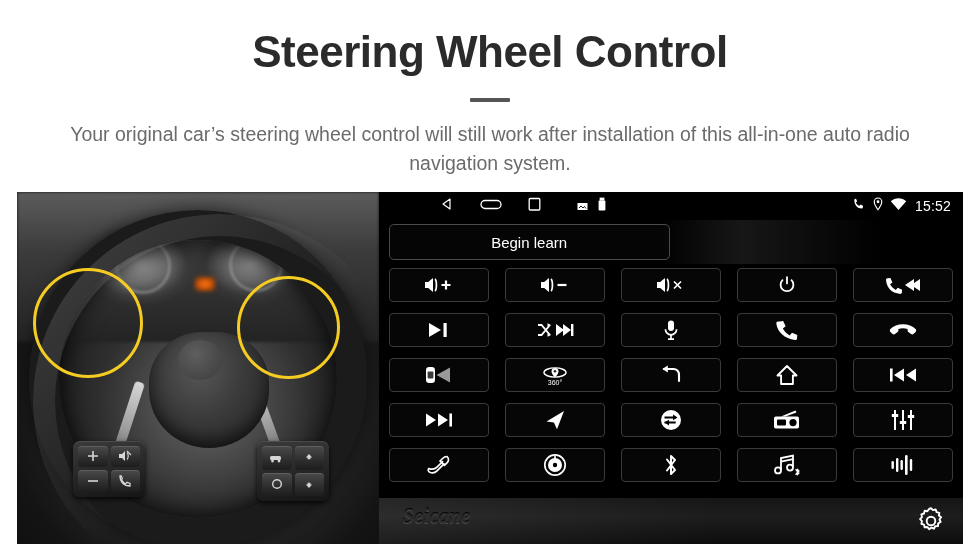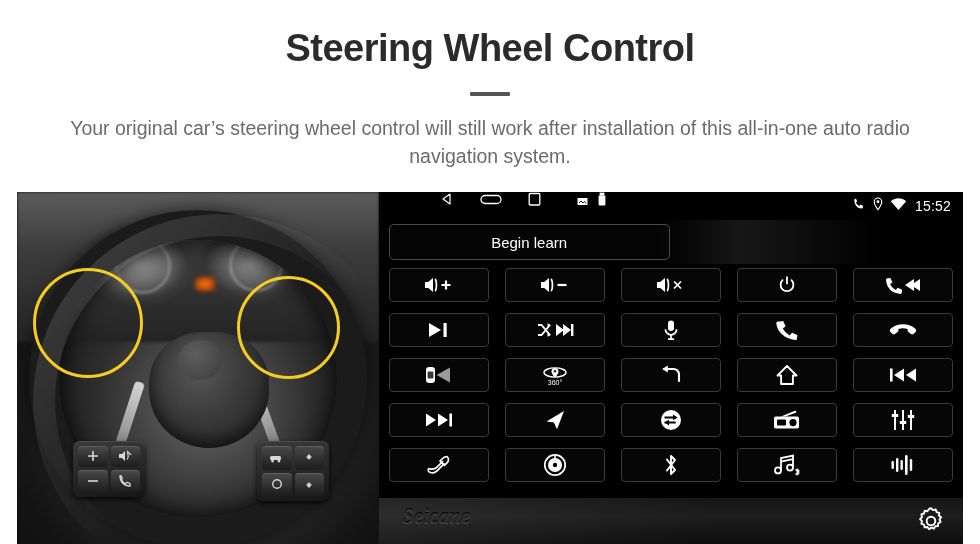--- a/index.html
+++ b/index.html
@@ -7,21 +7,21 @@
     width: 980px; height: 544px;
     background: #ffffff;
     font-family: "Liberation Sans", sans-serif;
     overflow: hidden;
   }
   .page { position: relative; width: 980px; height: 544px; background: #fff; }
 
   
   .header { width: 980px; padding-top: 28px; text-align: center; }
   .title {
-    font-size: 38px; font-weight: bold; color: #2b2b2b;
+    font-size: 44px; font-weight: bold; color: #2b2b2b;
     letter-spacing: -0.5px; line-height: 1.1;
   }
   .rule {
     width: 40px; height: 4px; background: #555;
     margin: 22px auto 18px auto; border-radius: 1px;
   }
   .subtitle {
     font-size: 19.5px; color: #6b6b6b; line-height: 1.45;
     width: 910px; margin: 0 auto;
   }
@@ -122,21 +122,21 @@
   .hl-left { left: 16px; top: 76px; width: 110px; height: 110px; }
   .hl-right { left: 220px; top: 84px; width: 103px; height: 103px; }
 
   
   .unit {
     position: relative; width: 585px; height: 352px;
     background: #000; overflow: hidden;
   }
   .statusbar {
     position: relative; height: 28px; background: #000;
-    display: flex; align-items: flex-start; color: #fff; padding-left: 21px;
+    display: flex; align-items: center; color: #fff; padding-left: 21px;
   }
   .nav-icons { display: flex; align-items: center; gap: 26px; margin-left: 40px; }
   .sys-icons {
     position: absolute; right: 12px; top: 0; height: 28px;
     display: flex; align-items: center; gap: 6px;
   }
   .clock { font-size: 14px; color: #fff; letter-spacing: 0.2px; margin-left: 2px; }
 
   .learnwrap { position: relative; height: 44px; }
   .learnwrap::after {

